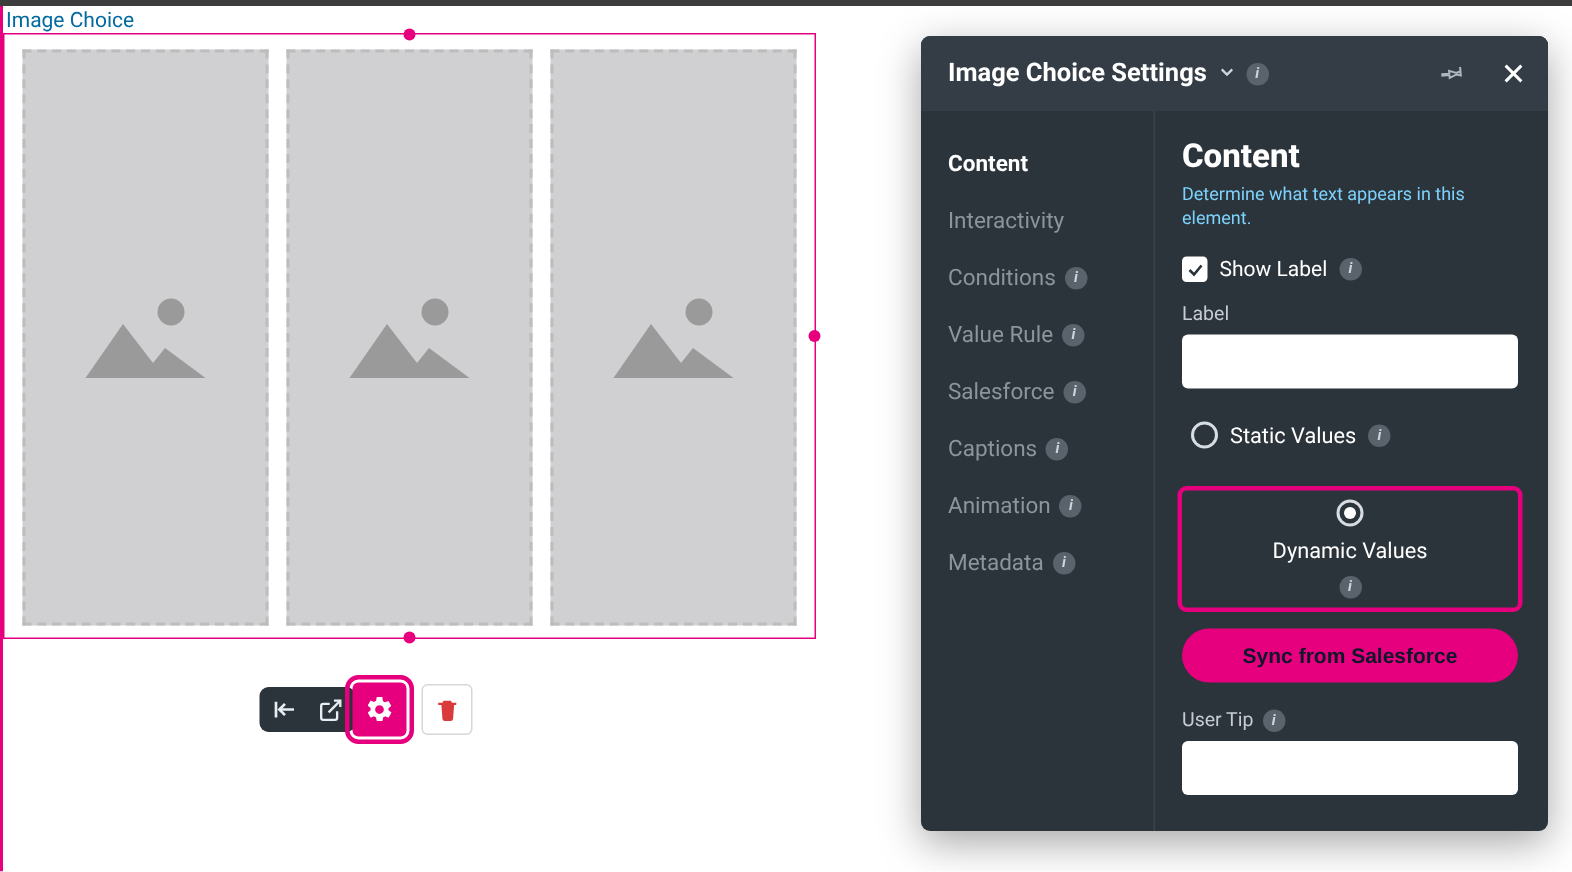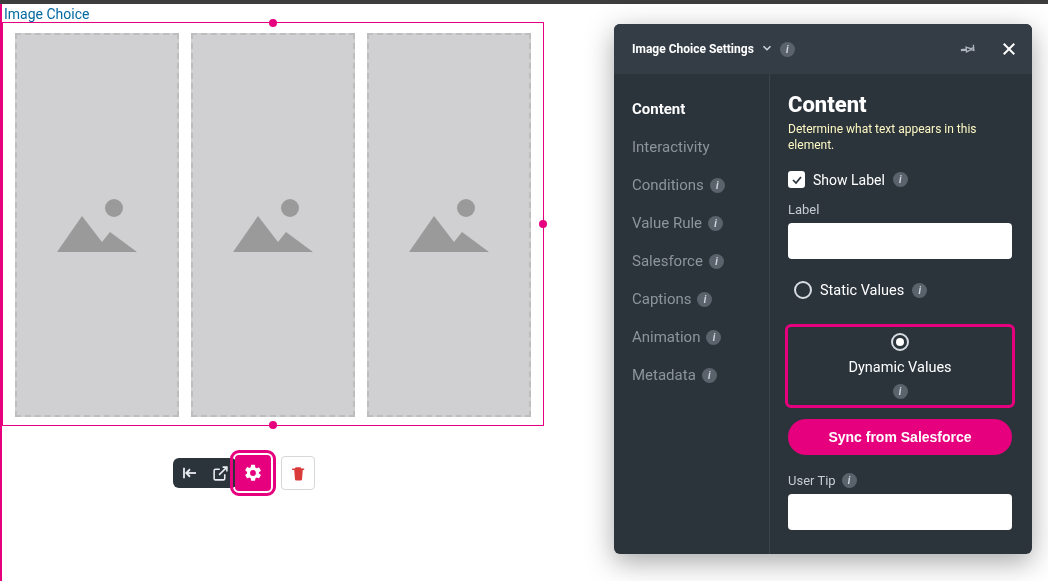--- a/index.html
+++ b/index.html
@@ -107,21 +107,21 @@
   }
   .panel-header {
     background: #343d46;
     border-radius: 6px 6px 0 0;
     height: 50px;
     display: flex; align-items: center;
     padding: 0 14px 0 18px;
     gap: 6px;
   }
   .panel-title {
-    font-size: 12px;
+    font-size: 17px;
     font-weight: 700;
     color: #fff;
   }
   .panel-header .chev { color: #cfd5db; }
   .info-dot {
     width: 15px; height: 15px;
     border-radius: 50%;
     background: #5a636c;
     color: #cfd5db;
     font-size: 10px; font-weight: 700;
@@ -155,21 +155,21 @@
     padding: 18px 20px 10px 18px;
   }
   .panel-content h2 {
     font-size: 22px;
     font-weight: 800;
     color: #fff;
     margin-bottom: 4px;
   }
   .panel-content .desc {
     font-size: 12px;
-    color: #fef9c3;
+    color: #7dd3fc;
     margin-bottom: 18px;
     line-height: 1.35;
   }
   .cb-row {
     display: flex; align-items: center; gap: 8px; margin-bottom: 14px;
   }
   .cb {
     width: 17px; height: 17px; border-radius: 3px;
     background: #fff; display:flex; align-items:center; justify-content:center;
   }
@@ -203,21 +203,21 @@
   }
   .radio.selected::after {
     content:""; width:8px; height:8px; border-radius:50%; background:#fff;
   }
   .radio-group { display:flex; flex-direction:column; gap:22px; margin-bottom:14px;}
   .sync-btn {
     width: 100%;
     height: 36px;
     border-radius: 18px;
     background: #e6007e;
-    color:#ffffff;
+    color:#0f172a;
     font-weight:700;
     font-size:14px;
     border:none;
     cursor:pointer;
     margin-bottom: 18px;
   }
   .left-rail {
     position:absolute;
     left:0; top:4px; bottom:0; width:2px;
     background:#e6007e;

